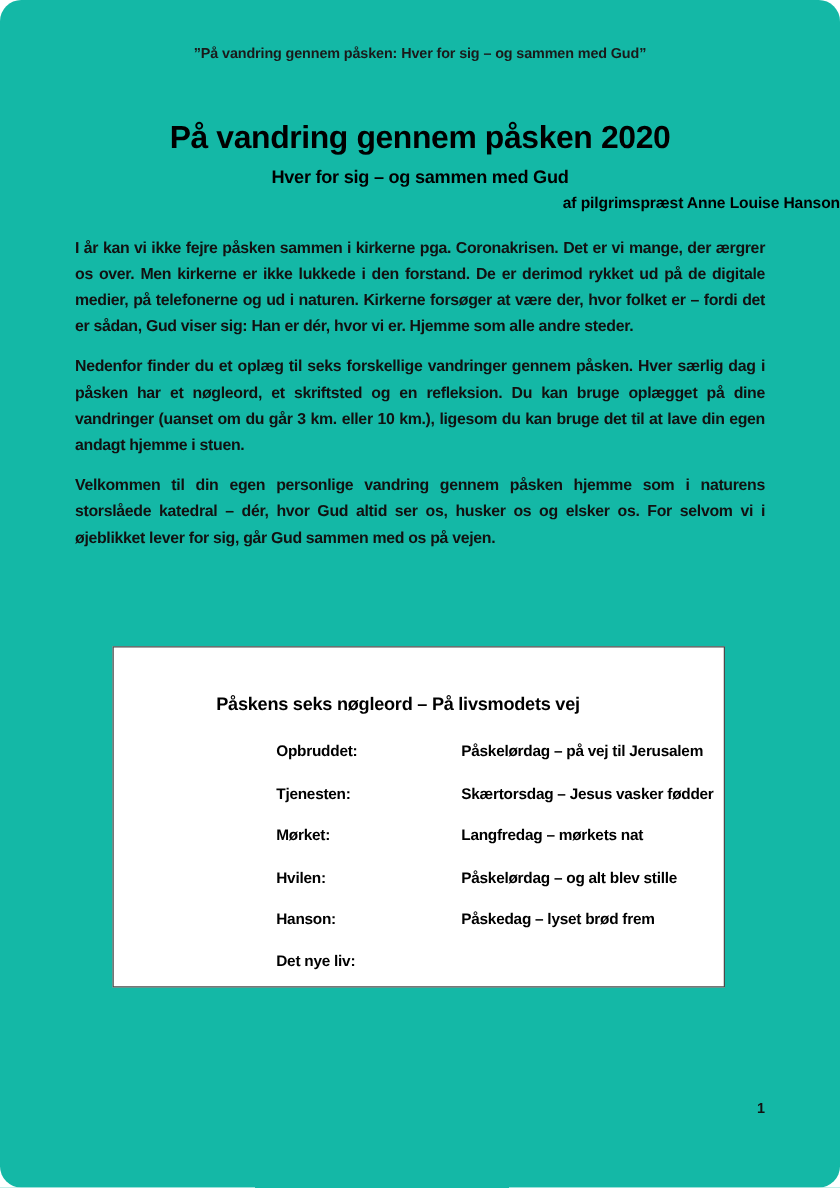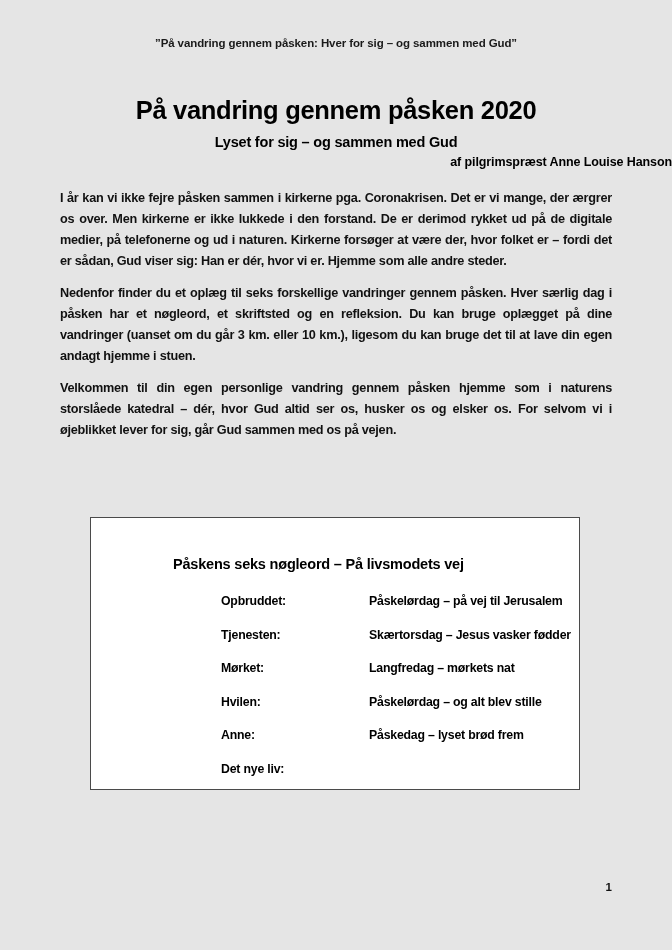--- a/index.html
+++ b/index.html
@@ -5,25 +5,26 @@
   html, body {
     margin: 0;
     padding: 0;
     background: #ffffff;
   }
 
   .page {
     position: relative;
     width: 672px;
     height: 950px;
-    background: #e5e5e5;
+    background: #14b8a6;
     font-family: "Liberation Sans", sans-serif;
     color: #000000;
     box-sizing: border-box;
     overflow: hidden;
+    border-radius: 17px;
   }
 
   
   .running-header {
     position: absolute;
     top: 37px;
     left: 0;
     width: 672px;
     text-align: center;
     font-size: 11.5px;
@@ -157,21 +158,21 @@
 </style>
 </head>
 <body>
 
 <div class="page">
 
   <div class="running-header">”På vandring gennem påsken: Hver for sig – og sammen med Gud”</div>
 
   <div class="title-block">
     <div class="doc-title">På vandring gennem påsken 2020</div>
-    <div class="doc-subtitle">Lyset for sig – og sammen med Gud</div>
+    <div class="doc-subtitle">Hver for sig – og sammen med Gud</div>
     <div class="doc-author">af pilgrimspræst Anne Louise Hanson</div>
   </div>
 
   <div class="body-area">
     <p class="body-para">I år kan vi ikke fejre påsken sammen i kirkerne pga. Coronakrisen. Det er vi mange, der ærgrer os over. Men kirkerne er ikke lukkede i den forstand. De er derimod rykket ud på de digitale medier, på telefonerne og ud i naturen. Kirkerne forsøger at være der, hvor folket er – fordi det er sådan, Gud viser sig: Han er dér, hvor vi er. Hjemme som alle andre steder.</p>
     <p class="body-para">Nedenfor finder du et oplæg til seks forskellige vandringer gennem påsken. Hver særlig dag i påsken har et nøgleord, et skriftsted og en refleksion. Du kan bruge oplægget på dine vandringer (uanset om du går 3 km. eller 10 km.), ligesom du kan bruge det til at lave din egen andagt hjemme i stuen.</p>
     <p class="body-para last">Velkommen til din egen personlige vandring gennem påsken hjemme som i naturens storslåede katedral – dér, hvor Gud altid ser os, husker os og elsker os. For selvom vi i øjeblikket lever for sig, går Gud sammen med os på vejen.</p>
   </div>
 
   <div class="keyword-box">
@@ -188,21 +189,21 @@
       </div>
       <div class="keyword-row">
         <span class="keyword-label">Mørket:</span>
         <span class="keyword-value">Langfredag – mørkets nat</span>
       </div>
       <div class="keyword-row">
         <span class="keyword-label">Hvilen:</span>
         <span class="keyword-value">Påskelørdag – og alt blev stille</span>
       </div>
       <div class="keyword-row">
-        <span class="keyword-label">Anne:</span>
+        <span class="keyword-label">Hanson:</span>
         <span class="keyword-value">Påskedag – lyset brød frem</span>
       </div>
       <div class="keyword-row">
         <span class="keyword-label">Det nye liv:</span>
       </div>
     </div>
   </div>
 
   <div class="page-number">1</div>
 

